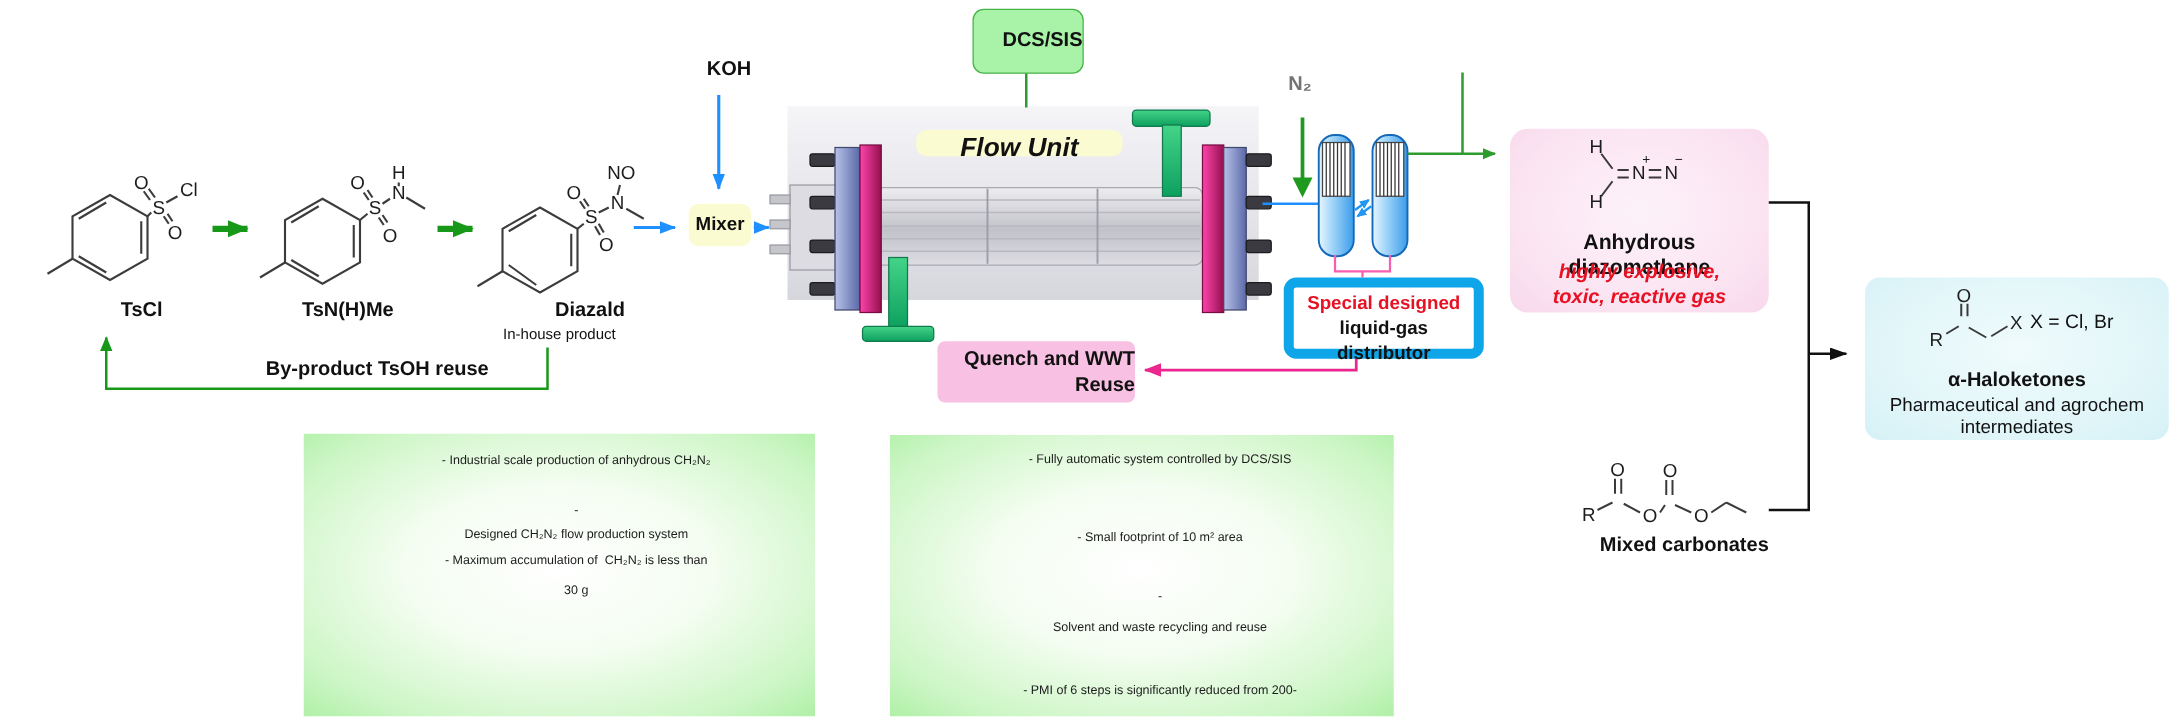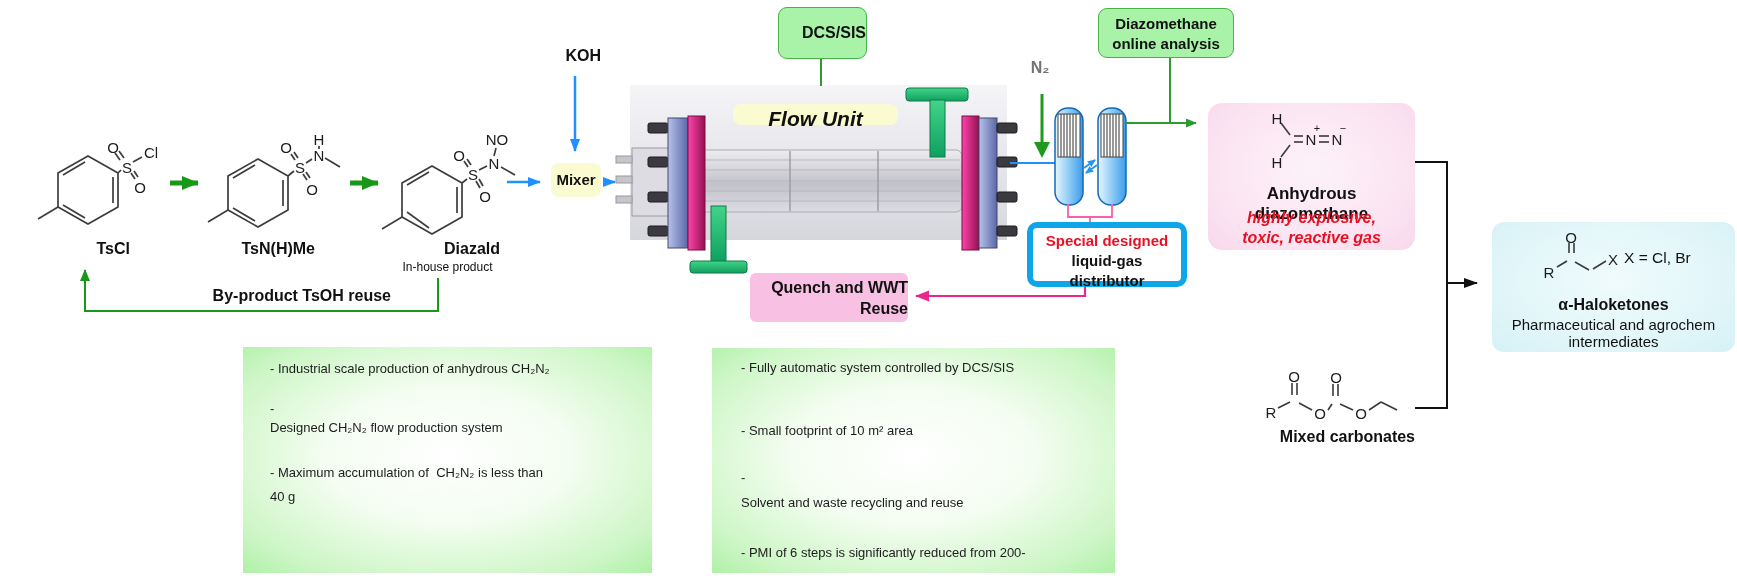--- a/index.html
+++ b/index.html
@@ -14,21 +14,21 @@
   .r15{font-size:12px;}
   .greenbox{background:#a9f3a9;border:1.5px solid #46b346;border-radius:9px;}
   .yellowbox{background:#fbfbd2;border-radius:8px;}
   .pinkbox{background:#f8c0e3;border-radius:6px;}
   #mixer-box{left:551px;top:163px;width:50px;height:34px;line-height:34px;font-size:15px;font-weight:bold;}
   #flowunit-lbl{left:733px;top:104px;width:165px;height:21px;line-height:30px;
                 font-size:21px;font-weight:bold;font-style:italic;}
   #dcs-box{left:778px;top:7px;width:87px;height:50px;line-height:50px;}
   #analysis-box{left:1098px;top:8px;width:136px;height:50px;padding-top:5px;line-height:20px;box-sizing:border-box;height:50px;}
   #n2-lbl{left:1022px;top:59px;width:36px;color:#737373;font-size:16px;font-weight:bold;}
-  #special-box{left:1027px;top:222px;width:160px;height:65px;background:#fff;border:6px solid #0ea5e9;
+  #special-box{left:1027px;top:222px;width:160px;height:65px;background:#fff;border:8px solid #0ea5e9;
                border-radius:10px;line-height:20px;padding-top:3px;box-sizing:border-box;z-index:2;}
   #special-box .red{color:#e81123;}
   #quench-box{left:750px;top:273px;width:158px;height:49px;line-height:21px;padding-top:4px;box-sizing:border-box;text-align:center;}
   #diazo-panel{left:1208px;top:103px;width:207px;height:147px;border-radius:14px;
                background:radial-gradient(ellipse at 50% 45%, #fdf2f9 0%, #fbe4f2 65%, #f8d8eb 100%);}
   #diazo-panel div{position:absolute;width:100%;text-align:center;}
   #diazo-name{top:81px;font-size:17px;font-weight:bold;}
   #diazo-haz1{top:106px;}
   #diazo-haz2{top:126px;}
   .hazard{color:#e81123;font-size:16px;font-weight:bold;font-style:italic;}
@@ -36,21 +36,21 @@
               background:radial-gradient(ellipse at 50% 45%, #f0fbfc 0%, #e2f6f9 60%, #d5f1f6 100%);}
   #halo-panel div{position:absolute;}
   #halo-xnote{left:132px;top:27px;width:108px;font-size:15.5px;text-align:left;}
   #halo-name{top:74px;width:100%;text-align:center;font-size:16px;font-weight:bold;}
   #halo-d1{top:94px;width:100%;text-align:center;font-size:15px;}
   #halo-d2{top:111px;width:100%;text-align:center;font-size:15px;}
   .hlbox{position:absolute;z-index:0;
          background:radial-gradient(ellipse 75% 75% at 50% 48%, #ffffff 0%, #f4fdf1 40%, #cdf6c6 78%, #a9efa0 100%);}
   #hl-left{left:243px;top:347px;width:409px;height:226px;padding:12px 0 0 27px;box-sizing:border-box;}
   #hl-right{left:712px;top:348px;width:403px;height:225px;padding:10px 0 0 29px;box-sizing:border-box;}
-  .bullet-line{font-size:13px;line-height:19px;color:#1c1c1c;white-space:pre;}
+  .bullet-line{font-size:10px;line-height:19px;color:#1c1c1c;white-space:pre;text-align:center;}
 </style>
 </head>
 <body>
 
 <div id="canvas">
 
   <div class="panel pinkbox" id="quench-box">
     <div class="b16">Quench and WWT</div>
     <div class="b16">Reuse</div>
   </div>
@@ -65,22 +65,22 @@
   <div class="panel" id="diazo-panel">
     <div id="diazo-name">Anhydrous diazomethane</div>
     <div id="diazo-haz1" class="hazard">highly explosive,</div>
     <div id="diazo-haz2" class="hazard">toxic, reactive gas</div>
   </div>
 
   <div class="hlbox" id="hl-left">
       <div class="bullet-line">- Industrial scale production of anhydrous CH₂N₂</div>
       <div class="bullet-line" style="margin-top: 21px;">-</div>
       <div class="bullet-line">Designed CH₂N₂ flow production system</div>
-      <div class="bullet-line" style="margin-top: 26px;">- Maximum accumulation of  CH₂N₂ is less than</div>
-      <div class="bullet-line" style="margin-top: 5px;">40 g</div>
+      <div class="bullet-line" style="margin-top: 2px;">- Maximum accumulation of  CH₂N₂ is less than</div>
+      <div class="bullet-line" style="margin-top: 5px;">30 g</div>
     </div>
   <div class="hlbox" id="hl-right">
       <div class="bullet-line">- Fully automatic system controlled by DCS/SIS</div>
       <div class="bullet-line" style="margin-top: 44px;">- Small footprint of 10 m² area</div>
       <div class="bullet-line" style="margin-top: 28px;">-</div>
       <div class="bullet-line" style="margin-top: 6px;">Solvent and waste recycling and reuse</div>
       <div class="bullet-line" style="margin-top: 31px;">- PMI of 6 steps is significantly reduced from 200-</div>
     </div>
 
   <svg id="scheme" width="1737" height="582">
@@ -357,24 +357,20 @@
   <div class="lbl b16" style="left:46px;top:240px;width:84px;">TsCl</div>
   <div class="lbl b16" style="left:205px;top:240px;width:110px;">TsN(H)Me</div>
   <div class="lbl b16" style="left:395px;top:240px;width:105px;">Diazald</div>
   <div class="lbl r15" style="left:375px;top:260px;width:145px;">In-house product</div>
   <div class="lbl b16" style="left:146px;top:287px;width:245px;">By-product TsOH reuse</div>
   <div class="lbl b16" style="left:549px;top:47px;width:52px;">KOH</div>
   <div class="lbl yellowbox" id="mixer-box">Mixer</div>
   <div class="lbl yellowbox" id="flowunit-lbl">Flow Unit</div>
   <div class="lbl greenbox b16" id="dcs-box">DCS/SIS</div>
   <div class="lbl" id="n2-lbl">N₂</div>
-  <div class="lbl greenbox b15" id="analysis-box">
-    <div>Diazomethane</div>
-    <div>online analysis</div>
-  </div>
   <div class="lbl b15" id="special-box">
     <div class="red">Special designed</div>
     <div>liquid-gas</div>
     <div>distributor</div>
   </div>
   <div class="lbl b16" style="left:1260px;top:428px;width:155px;">Mixed carbonates</div>
 
 </div>
 
 </body></html>

